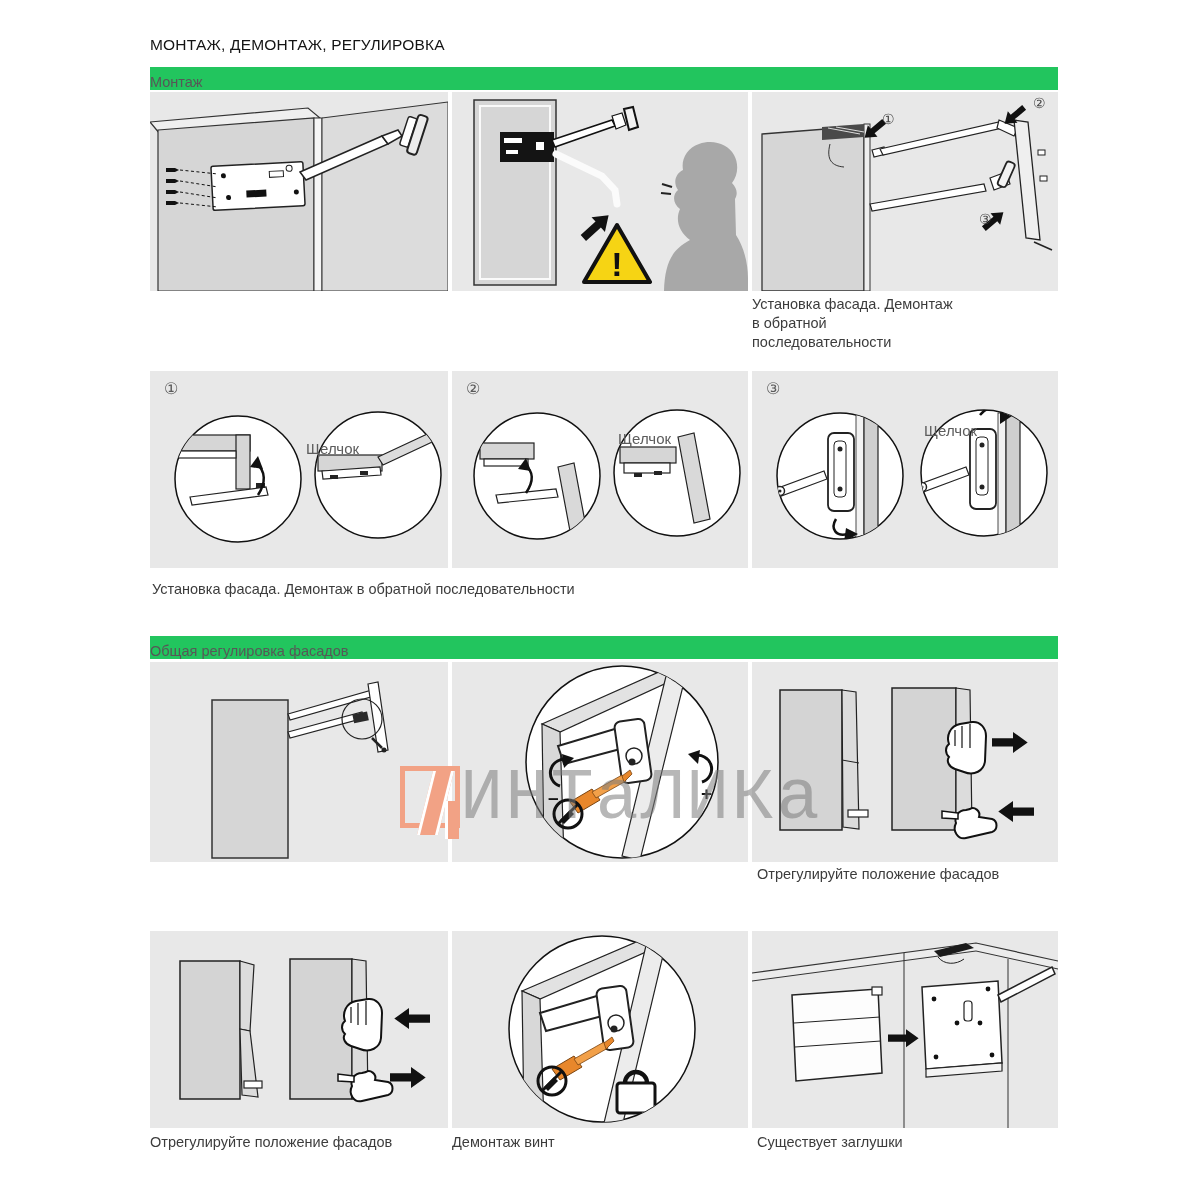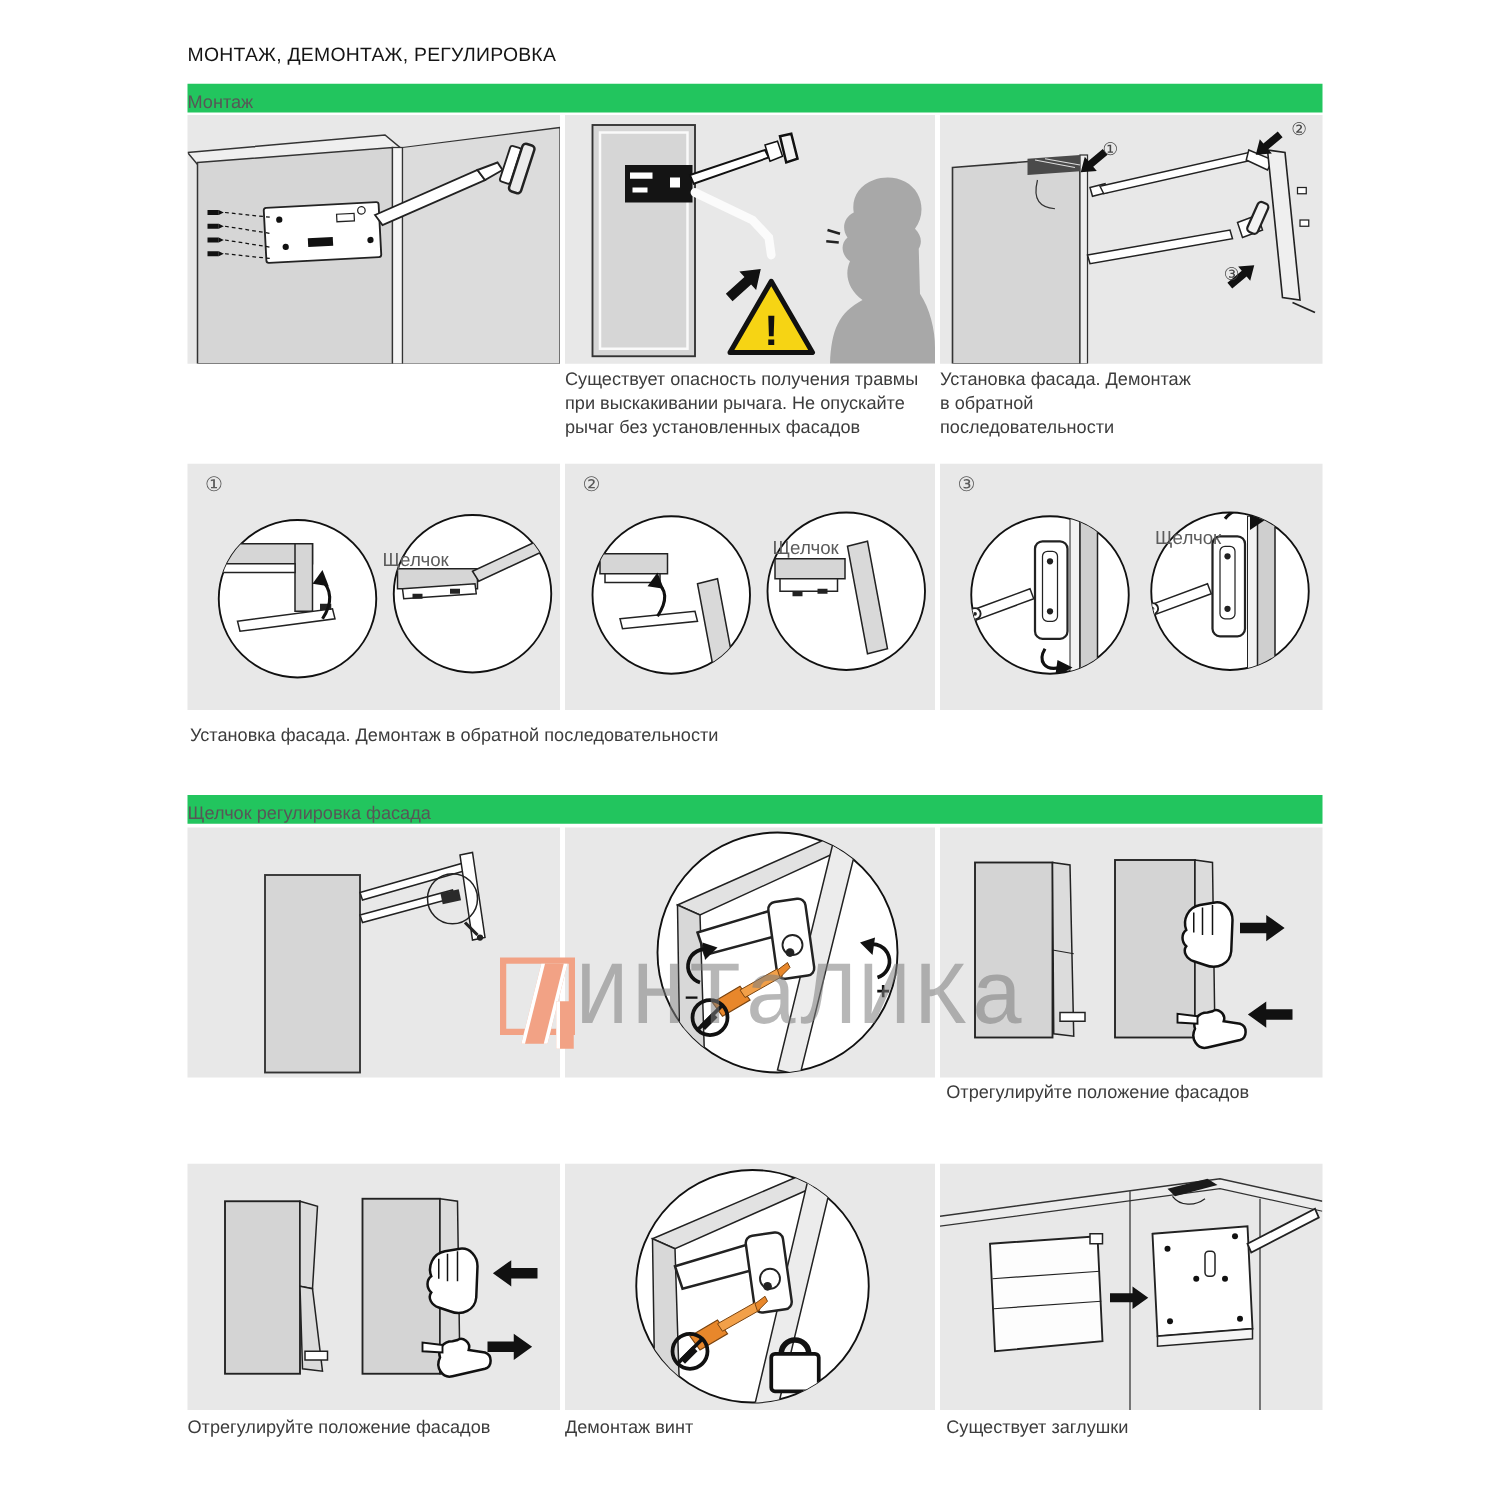--- a/index.html
+++ b/index.html
@@ -149,21 +149,20 @@
       </g>
       <g transform="translate(228,132) rotate(-40) scale(0.75)">
         <path d="M0,4 L20,4 L20,-2 L34,8 L20,18 L20,12 L0,12 Z" fill="#111"></path>
       </g>
     </svg>
     <span class="step sm" style="left:130px;top:20px;">①</span>
     <span class="step sm" style="left:281px;top:4px;">②</span>
     <span class="step sm" style="left:227px;top:120px;">③</span>
   </div>
 
-  <div class="cap" style="left:452px;top:295px;width:300px;">Существует опасность получения травмы при выскакивании рычага. Не опускайте рычаг без установленных фасадов</div>
   <div class="cap" style="left:752px;top:295px;width:210px;">Установка фасада. Демонтаж в обратной последовательности</div>
 
   <div class="panel" style="left:150px;top:371px;width:298px;height:197px;">
     <svg viewBox="0 0 298 197">
       <defs>
           <clipPath id="c1a">
             <circle cx="88" cy="108" r="63"></circle>
           </clipPath>
           <clipPath id="c1b">
             <circle cx="228" cy="104" r="63"></circle>
@@ -263,21 +262,21 @@
         <polygon points="248,40 260,45 248,53" fill="#111"></polygon>
       </g>
     </svg>
     <span class="step" style="left:14px;top:10px;">③</span>
     <span class="click" style="left:172px;top:52px;">Щелчок</span>
   </div>
 
   <div class="cap" style="left:152px;top:580px;width:720px;">Установка фасада. Демонтаж в обратной последовательности</div>
 
   <div class="bar" style="left:150px;top:636px;width:908px;height:23px;">
-    <span>Щелчок регулировка фасада</span>
+    <span>Общая регулировка фасадов</span>
   </div>
 
   <div class="panel" style="left:150px;top:662px;width:298px;height:200px;">
     <svg viewBox="0 0 298 200">
       <rect x="62" y="38" width="76" height="158" fill="#d6d6d6" stroke="#333" stroke-width="1.5"></rect>
       <polygon points="138,52 222,28 224,34 140,58" fill="#fff" stroke="#222" stroke-width="1.2"></polygon>
       <polygon points="138,70 212,50 214,56 140,76" fill="#fff" stroke="#222" stroke-width="1.2"></polygon>
       <polygon points="218,22 228,20 238,88 228,90" fill="#fff" stroke="#222" stroke-width="1.2"></polygon>
       <g>
         <circle cx="212" cy="57" r="20" fill="none" stroke="#222" stroke-width="1.2"></circle>

